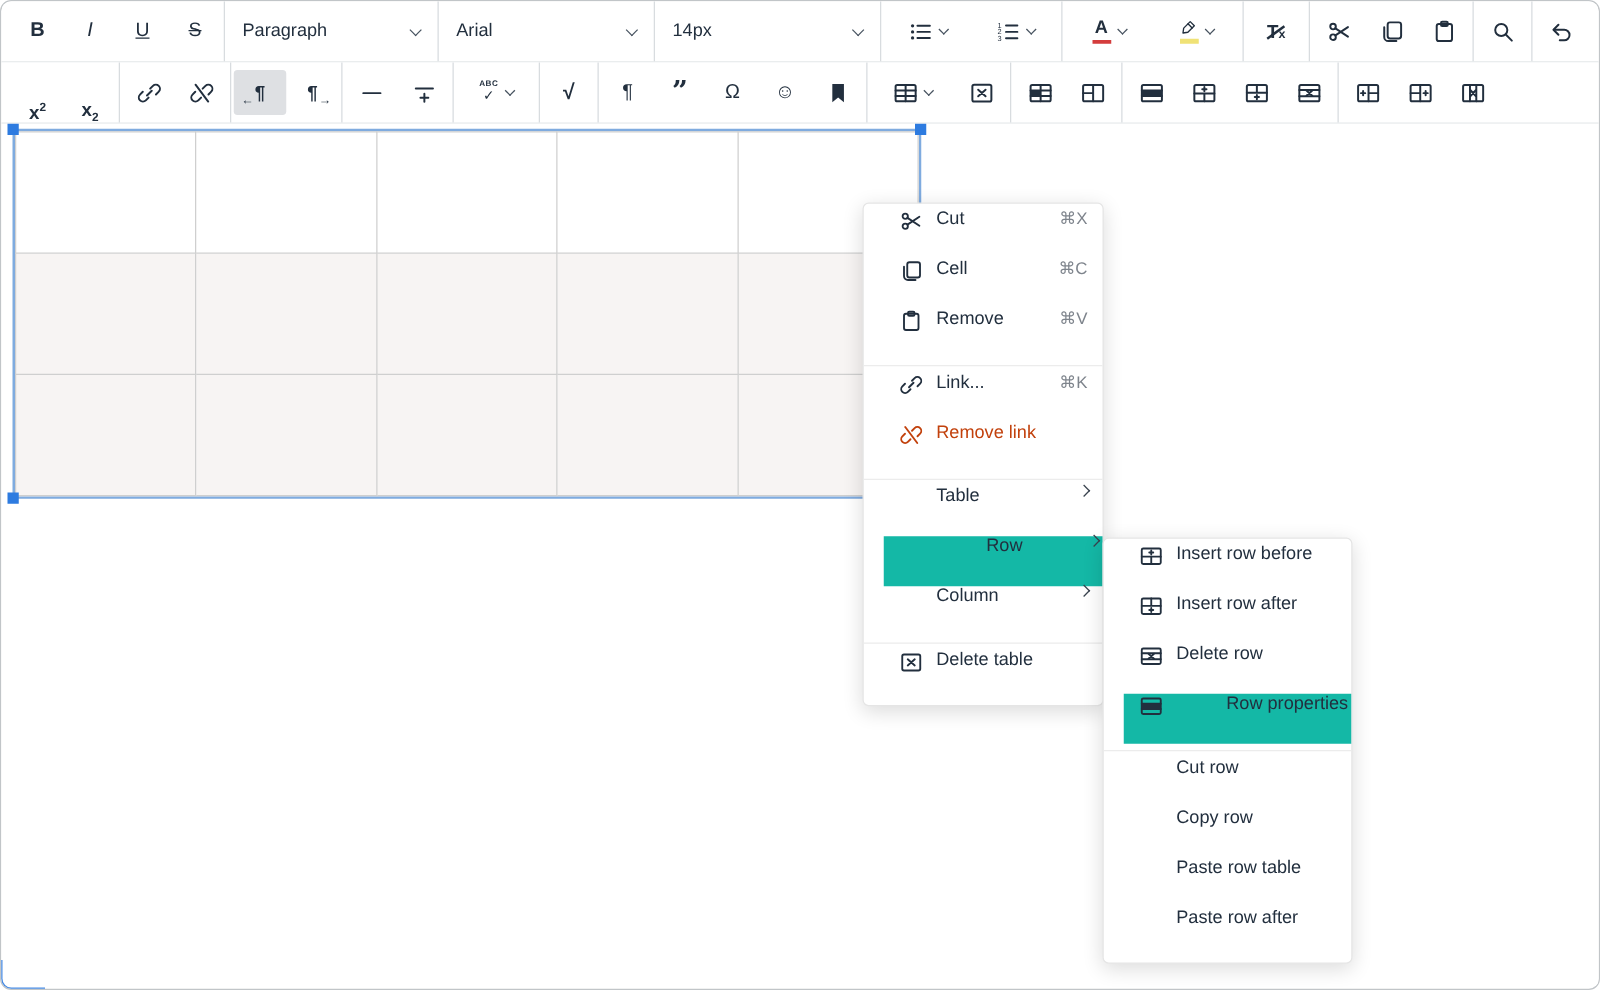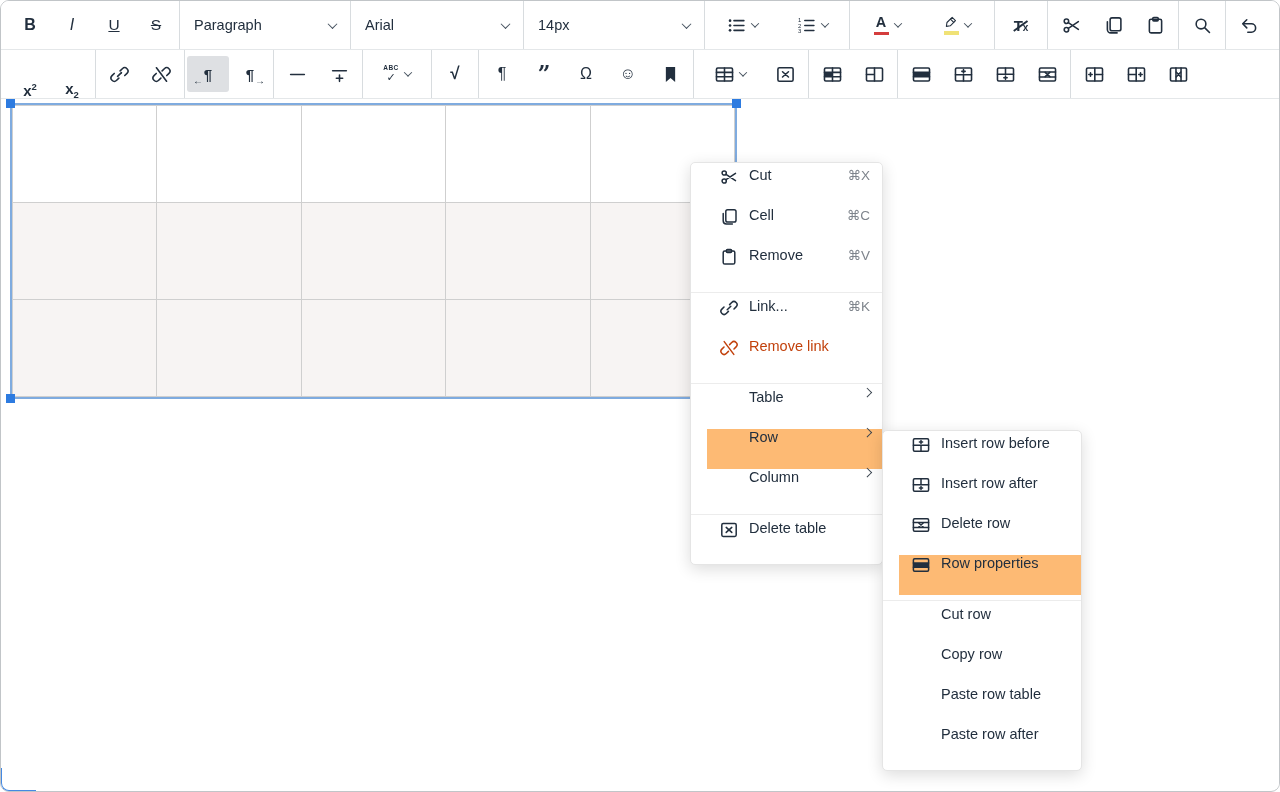--- a/index.html
+++ b/index.html
@@ -117,21 +117,21 @@
     position: absolute; background: #fff;
     border: 1px solid #e5e5e5; border-radius: 5px;
     box-shadow: 0 4px 16px rgba(0,0,0,.14);
     padding: 4px 0; z-index: 10;
   }
   .menu-item {
     display: flex; 
     height: 40px; padding: 0 12px;
     font-size: 14.5px; cursor: pointer; white-space: nowrap; margin-left: 16px;
   }
-  .menu-item.highlighted { background: #fdba74; }
+  .menu-item.highlighted { background: #14b8a6; gap: 40px; }
   .menu-item.disabled { color: #c2410c; cursor: default; }
   .mi-icon { width: 20px; height: 20px; margin-right: 10px;
              display: flex; align-items: center; justify-content: center; flex: none; }
   .mi-icon svg.ic { width: 18px; height: 18px; }
   .mi-label { flex: 1; }
   .mi-shortcut { color: #7e848c; font-size: 13.5px; margin-left: 14px; }
   .chev-r {
     width: 6.5px; height: 6.5px; margin-left: 14px;
     border-top: 1.6px solid #39434e; border-right: 1.6px solid #39434e;
     transform: rotate(45deg); flex: none;

